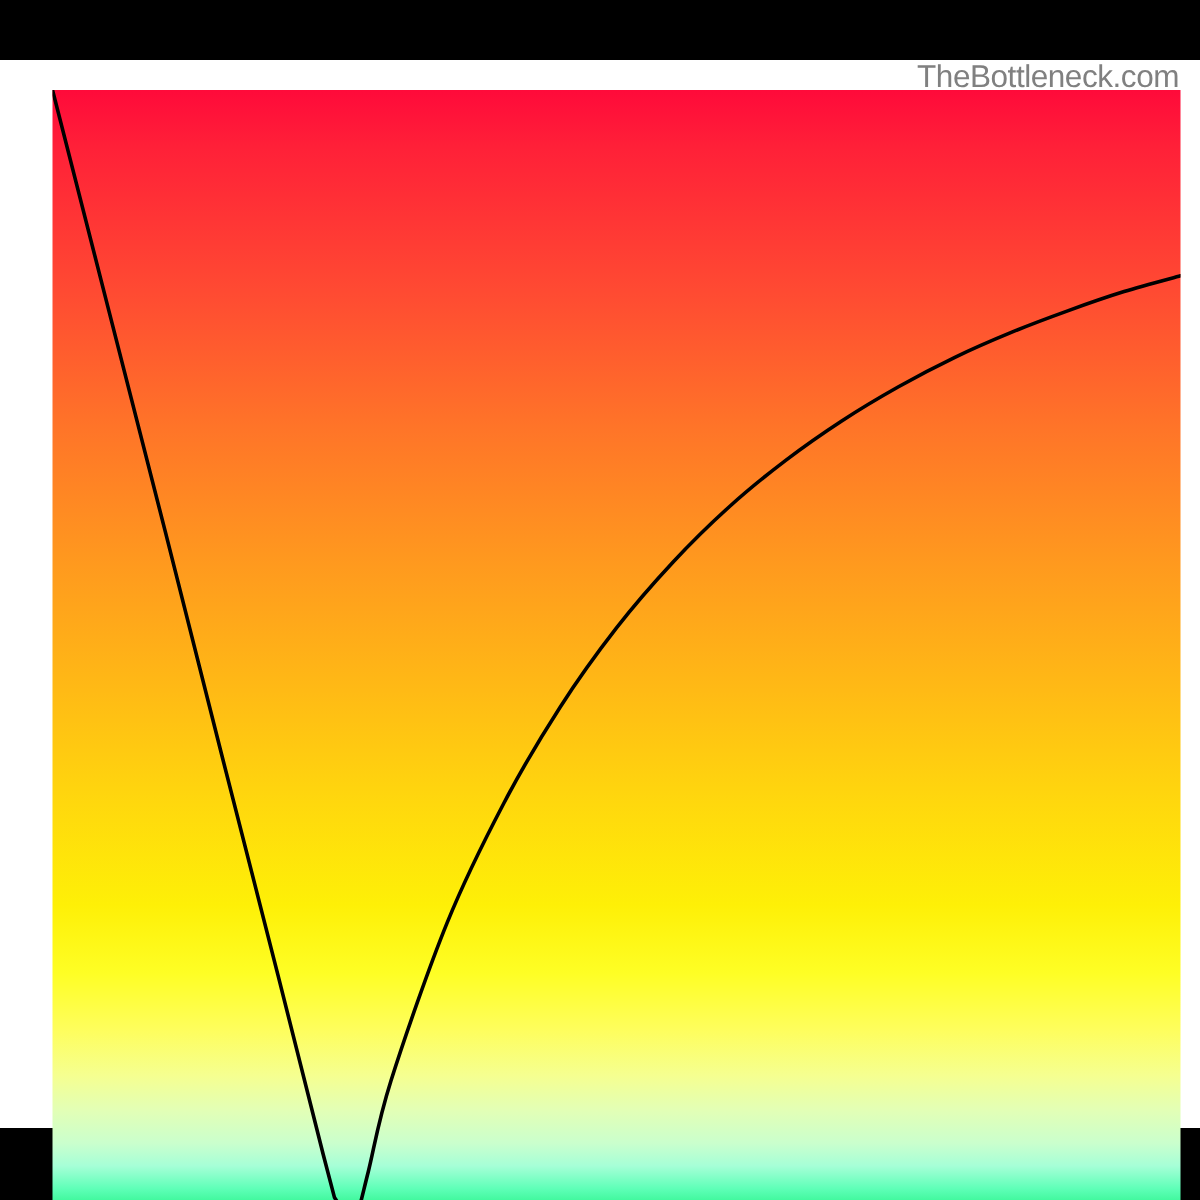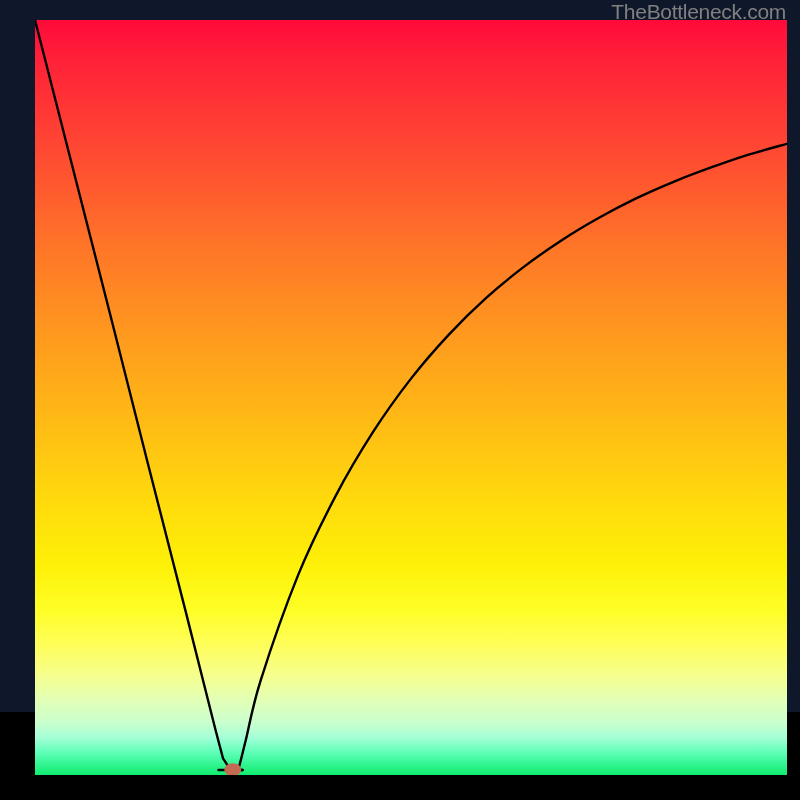--- a/index.html
+++ b/index.html
@@ -8,21 +8,22 @@
     width: 800px;
     height: 800px;
     background: #000;
     font-family: Arial, Helvetica, sans-serif;
     overflow: hidden;
   }
   .frame {
     position: relative;
     width: 800px;
     height: 712px;
-    background: #0f172a;
+    background: #ffffff;
+    margin-top: 40px;
   }
   .plot-area {
     position: absolute;
     left: 35px;
     top: 20px;
     width: 752px;
     height: 755px;
     background: linear-gradient(to bottom,
       #ff0a3a 0%,
       #ff2038 5%,

